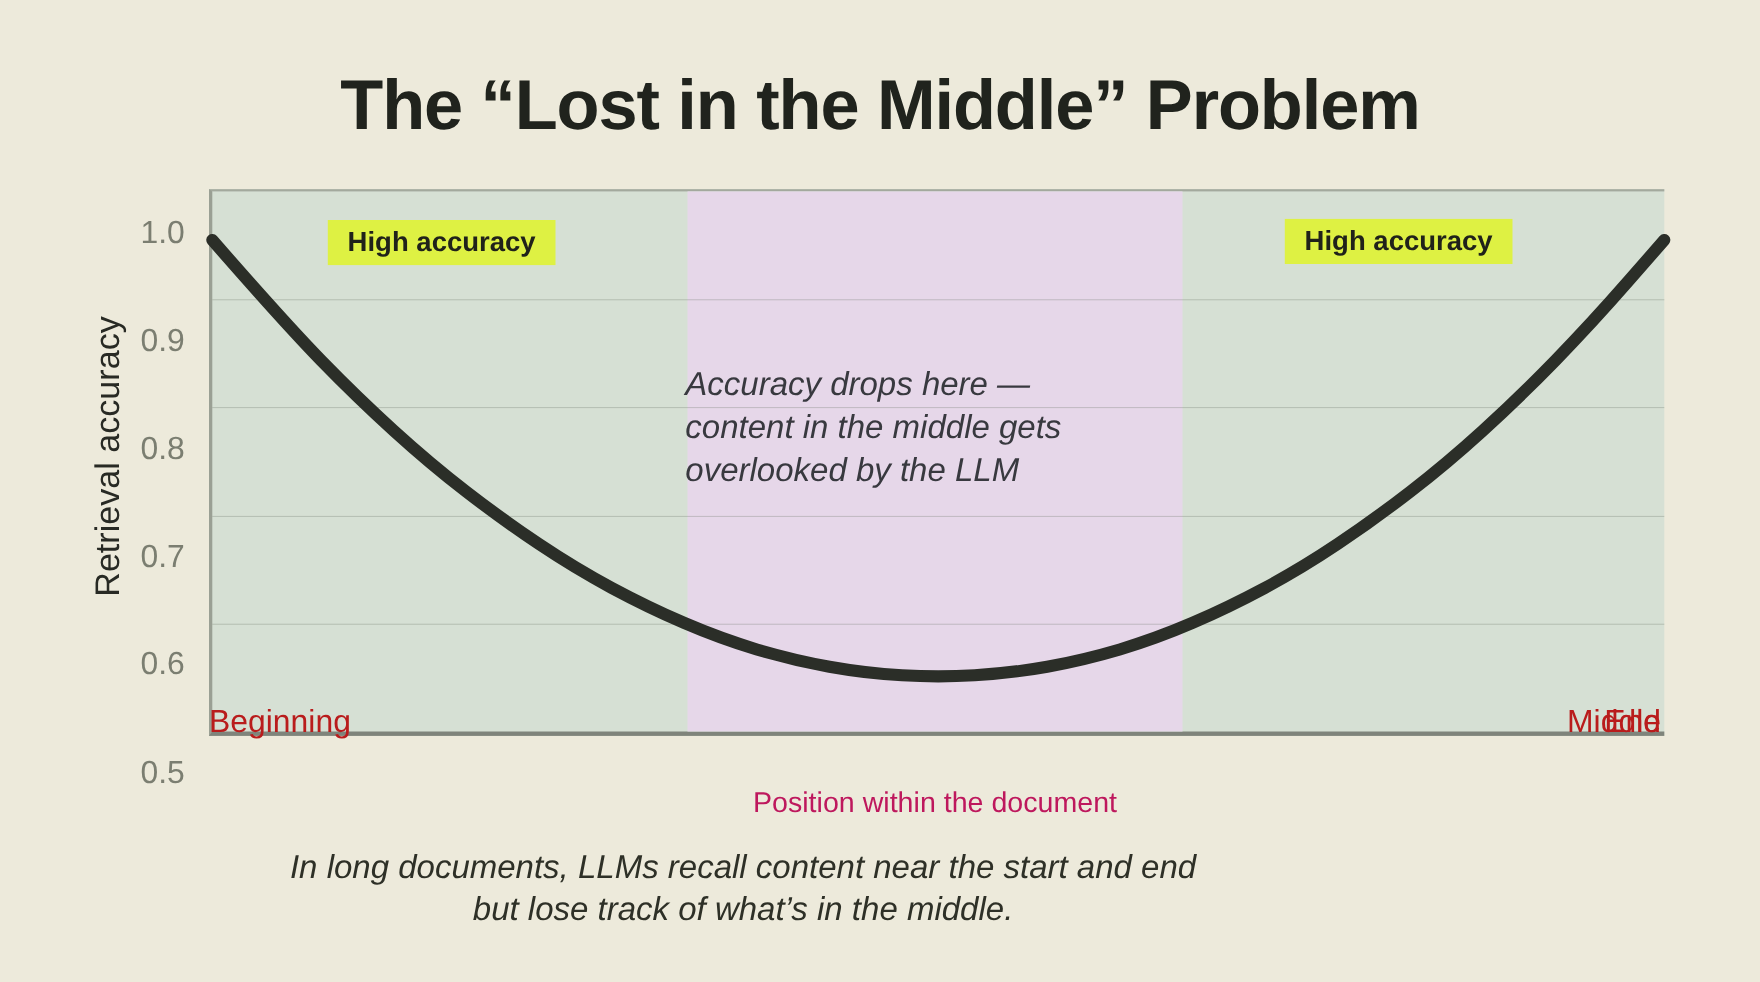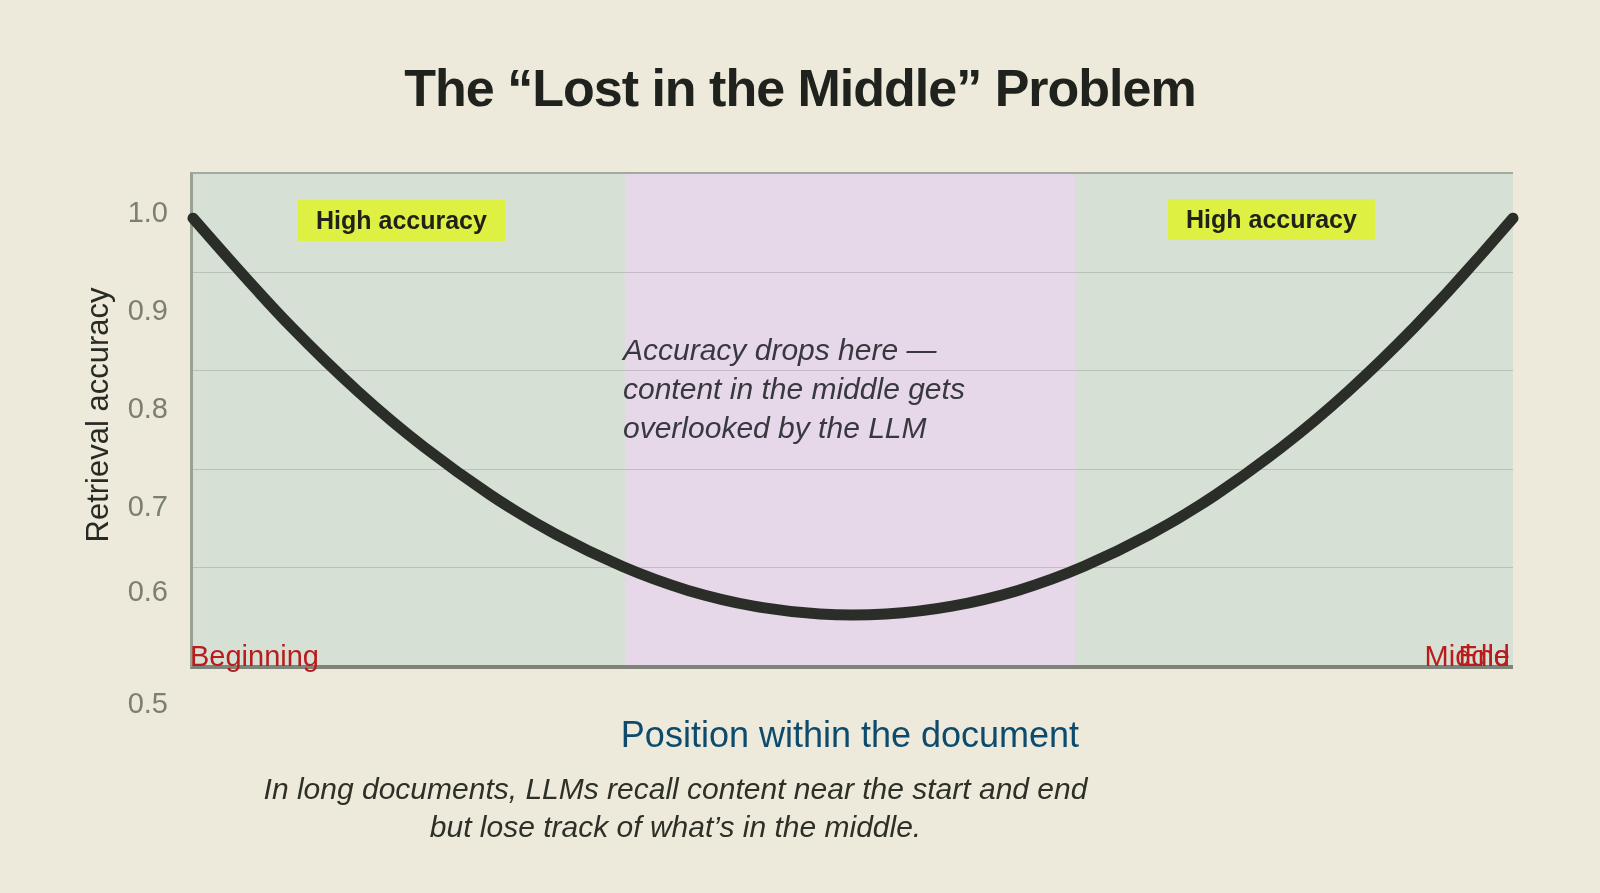--- a/index.html
+++ b/index.html
@@ -1,21 +1,21 @@
 <!DOCTYPE html>
 <html><head>
 <meta charset="utf-8">
 <style>
   html,body{margin:0;padding:0;}
   body{font-family:"Liberation Sans",sans-serif;}
   .stage{position:relative;width:1600px;height:893px;background:#edeadb;overflow:hidden;}
 
   .page-title{
     position:absolute;top:58px;left:0;width:1600px;margin:0;
-    text-align:center;font-size:52px;font-weight:800;letter-spacing:-1px;
+    text-align:center;font-size:64px;font-weight:800;letter-spacing:-1px;
     color:#20231d;
   }
 
   .plot{
     position:absolute;left:190px;top:172px;width:1320px;height:491px;
     background:#d6e0d4;
     border-top:2px solid #a3a99d;
     border-left:3px solid #9aa094;
     border-bottom:4px solid #7f847b;
     box-sizing:content-box;
@@ -44,42 +44,42 @@
   }
   .ytick{position:absolute;left:62px;width:106px;text-align:right;font-size:29px;color:#7b7e71;line-height:32px;margin-top:40px;}
 
   .xtick{position:absolute;top:640px;font-size:29px;color:#b91c1c;line-height:32px;}
   .xtick.begin{left:190px;}
   .xtick.mid{left:190px;width:1320px;text-align:right;}
   .xtick.end{left:190px;width:1320px;text-align:right;}
 
   .xlabel{
     position:absolute;top:714px;left:190px;width:1320px;text-align:center;
-    font-size:36px;color:#0c4a6e;
+    font-size:26px;color:#be185d;
   }
 
   .caption{
     position:absolute;top:770px;left:0;width:1351px;text-align:center;
     font-style:italic;font-size:30px;line-height:38px;color:#2e3027;
   }
 </style>
 </head>
 <body>
 
 <div class="stage" style="background: rgb(237, 234, 219);">
 
   <h1 class="page-title">The “Lost in the Middle” Problem</h1>
 
   <div class="ylabel">Retrieval accuracy</div>
 
   <div class="ytick" style="top:156px">1.0</div>
   <div class="ytick" style="top:254px">0.9</div>
   <div class="ytick" style="top:352px">0.8</div>
   <div class="ytick" style="top:450px">0.7</div>
-  <div class="ytick" style="top:535px">0.6</div>
+  <div class="ytick" style="top:548px">0.6</div>
   <div class="ytick" style="top:647px">0.5</div>
 
   <div class="plot" style="background: rgb(214, 224, 212);">
     <div class="band" style="left: 32.7%; width: 34.1%; background: rgb(230, 215, 233);"></div>
 
     <div class="gridline" style="top:20%"></div>
     <div class="gridline" style="top:40%"></div>
     <div class="gridline" style="top:60%"></div>
     <div class="gridline" style="top:80%"></div>
 

